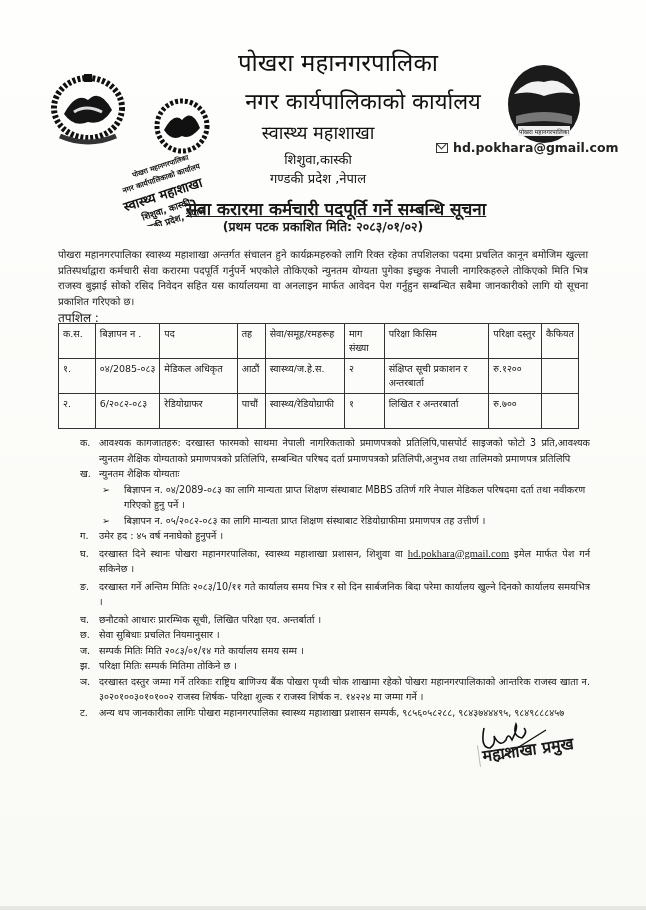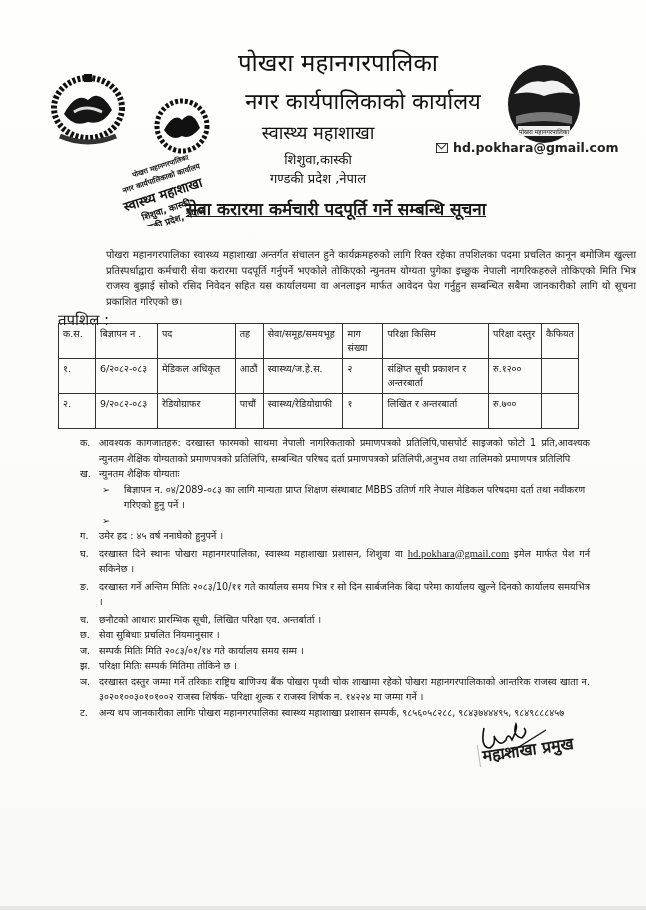--- a/index.html
+++ b/index.html
@@ -18,22 +18,22 @@
   .t2 { top:85px; font-size:22px; left:40px; }
   .t3 { top:120px; font-size:18px; left:-5px; }
   .t4 { top:150px; font-size:13px; left:-5px; }
   .t5 { top:169px; font-size:13px; left:-5px; }
   .email-top { position:absolute; left:436px; top:140px; font-family:"DejaVu Sans", sans-serif; font-size:12.5px; font-weight:bold; color:#222; display:flex; align-items:center; gap:5px; }
   .mail-icon { width:10px; height:8px; border:1.3px solid #333; position:relative; display:inline-block; }
   .mail-icon:after { content:""; position:absolute; left:1px; top:-3px; width:6px; height:6px; border-right:1.2px solid #333; border-bottom:1.2px solid #333; transform:rotate(45deg); }
   
   .notice-title { position:absolute; left:0; width:646px; top:197px; text-align:center; font-size:17px; font-weight:bold; text-decoration:underline; font-family:"DejaVu Sans", sans-serif;margin-left:13px; }
   .notice-sub { position:absolute; left:0; width:646px; top:218px; text-align:center; font-size:12.5px; font-weight:bold; font-family:"DejaVu Sans", sans-serif; }
-  .intro { position:absolute; left:58px; top:247px; width:530px; font-size:10px; line-height:15.5px; text-align:justify; font-family:"DejaVu Sans", sans-serif;margin-left:48px; }
-  .tapsil { position:absolute; left:58px; top:309px; font-size:15px; font-family:"DejaVu Sans", sans-serif; }
+  .intro { position:absolute; left:58px; top:247px; width:530px; font-size:10px; line-height:15.5px; text-align:justify; font-family:"DejaVu Sans", sans-serif; }
+  .tapsil { position:absolute; left:58px; top:309px; font-size:12px; font-family:"DejaVu Sans", sans-serif; }
   
   table.vac { position:absolute; left:58px; top:323px; width:521px; border-collapse:collapse; font-family:"DejaVu Sans", sans-serif; font-size:9.5px; }
   table.vac td, table.vac th { border:1.2px solid #333; vertical-align:top; padding:3px 4px; font-weight:normal; text-align:left; line-height:14px; }
   table.vac th { height:28px; }
   table.vac td { height:28px; }
   
   .list { position:absolute; left:80px; top:435px; width:510px; font-family:"DejaVu Sans", sans-serif; font-size:9.6px; line-height:15.5px; }
   .item { display:flex; }
   .item .mark { width:19px; flex:none; }
   .item .body { flex:1; text-align:justify; }
@@ -85,20 +85,21 @@
   <div class="h-title t3">स्वास्थ्य महाशाखा</div>
   <div class="h-title t4">शिशुवा,कास्की</div>
   <div class="h-title t5">गण्डकी प्रदेश ,नेपाल</div>
 
   <div class="email-top">
     <span class="mail-icon"></span>
     <span>hd.pokhara@gmail.com</span>
   </div>
 
   <div class="notice-title">सेवा करारमा कर्मचारी पदपूर्ति गर्ने सम्बन्धि सूचना</div>
+  <div class="notice-sub">(प्रथम पटक प्रकाशित मिति: २०८३/०१/०२)</div>
 
   <div class="intro">पोखरा महानगरपालिका स्वास्थ्य महाशाखा अन्तर्गत संचालन हुने कार्यक्रमहरुको लागि रिक्त रहेका तपशिलका पदमा प्रचलित कानून बमोजिम खुल्ला प्रतिस्पर्धाद्वारा कर्मचारी सेवा करारमा पदपूर्ति गर्नुपर्ने भएकोले तोकिएको न्युनतम योग्यता पुगेका इच्छुक नेपाली नागरिकहरुले तोकिएको मिति भित्र राजस्व बुझाई सोको रसिद निवेदन सहित  यस कार्यालयमा वा अनलाइन मार्फत आवेदन पेश गर्नुहुन सम्बन्धित सबैमा जानकारीको लागि यो सूचना प्रकाशित गरिएको छ।</div>
   <div class="tapsil">तपशिल :</div>
 
   <table class="vac">
     <colgroup>
       <col style="width:37px">
         <col style="width:62px">
         <col style="width:78px">
         <col style="width:28px">
@@ -107,66 +108,67 @@
         <col style="width:106px">
         <col style="width:53px">
         <col style="width:37px">
     </colgroup>
     <tbody>
         <tr>
       <th>क.स.</th>
       <th>बिज्ञापन न .</th>
       <th>पद</th>
       <th>तह</th>
-      <th>सेवा/समूह/समयभूह</th>
+      <th>सेवा/समूह/रमहरूह</th>
       <th>माग संख्या</th>
       <th>परिक्षा किसिम</th>
       <th>परिक्षा दस्तुर</th>
       <th>कैफियत</th>
     </tr>
     <tr>
       <td>१.</td>
-      <td>6/२०८२-०८३</td>
+      <td>०४/2085-०८३</td>
       <td>मेडिकल अधिकृत</td>
       <td>आठौं</td>
       <td>स्वास्थ्य/ज.हे.स.</td>
       <td>२</td>
       <td>संक्षिप्त सूची प्रकाशन र अन्तरबार्ता</td>
       <td>रु.१२००</td>
       <td></td>
     </tr>
     <tr>
       <td>२.</td>
-      <td>9/२०८२-०८३</td>
+      <td>6/२०८२-०८३</td>
       <td>रेडियोग्राफर</td>
       <td>पाचौं</td>
       <td>स्वास्थ्य/रेडियोग्राफी</td>
       <td>१</td>
       <td>लिखित र अन्तरबार्ता</td>
       <td>रु.७००</td>
       <td></td>
     </tr>
   </tbody>
     </table>
 
   <div class="list">
     <div class="item">
       <span class="mark">क.</span>
-      <span class="body">आवश्यक कागजातहरु: दरखास्त फारमको साथमा नेपाली नागरिकताको प्रमाणपत्रको प्रतिलिपि,पासपोर्ट साइजको फोटो 1 प्रति,आवश्यक न्युनतम शैक्षिक  योग्यताको प्रमाणपत्रको प्रतिलिपि, सम्बन्धित परिषद दर्ता प्रमाणपत्रको प्रतिलिपी,अनुभव तथा तालिमको प्रमाणपत्र प्रतिलिपि</span>
+      <span class="body">आवश्यक कागजातहरु: दरखास्त फारमको साथमा नेपाली नागरिकताको प्रमाणपत्रको प्रतिलिपि,पासपोर्ट साइजको फोटो 3 प्रति,आवश्यक न्युनतम शैक्षिक  योग्यताको प्रमाणपत्रको प्रतिलिपि, सम्बन्धित परिषद दर्ता प्रमाणपत्रको प्रतिलिपी,अनुभव तथा तालिमको प्रमाणपत्र प्रतिलिपि</span>
     </div>
     <div class="item">
       <span class="mark">ख.</span>
       <span class="body">न्युनतम शैक्षिक योग्यताः</span>
     </div>
     <div class="sub">
       <span class="arrow">➢</span>
       <span class="body">बिज्ञापन न. ०४/2089-०८३ का लागि मान्यता प्राप्त शिक्षण संस्थाबाट MBBS उतिर्ण गरि नेपाल मेडिकल परिषदमा दर्ता तथा नवीकरण गरिएको हुनु पर्ने ।</span>
     </div>
     <div class="sub">
       <span class="arrow">➢</span>
+      <span class="body">बिज्ञापन न. ०५/२०८२-०८३ का लागि मान्यता प्राप्त शिक्षण संस्थाबाट रेडियोग्राफीमा प्रमाणपत्र तह उत्तीर्ण ।</span>
     </div>
     <div class="item">
       <span class="mark">ग.</span>
       <span class="body">उमेर हद : ४५ वर्ष ननाघेको हुनुपर्ने ।</span>
     </div>
     <div class="gap"></div>
     <div class="item">
       <span class="mark">घ.</span>
       <span class="body"><span>दरखास्त दिने स्थानः पोखरा महानगरपालिका, स्वास्थ्य महाशाखा प्रशासन, शिशुवा वा </span><span class="email-link">hd.pokhara@gmail.com</span><span> इमेल मार्फत पेश गर्न सकिनेछ ।</span></span>
     </div>

